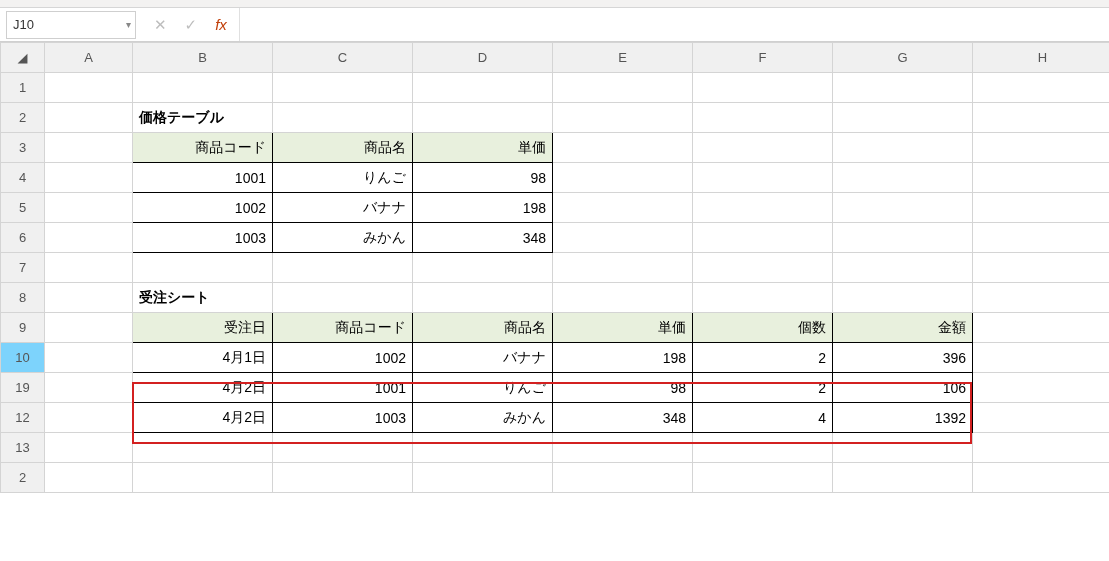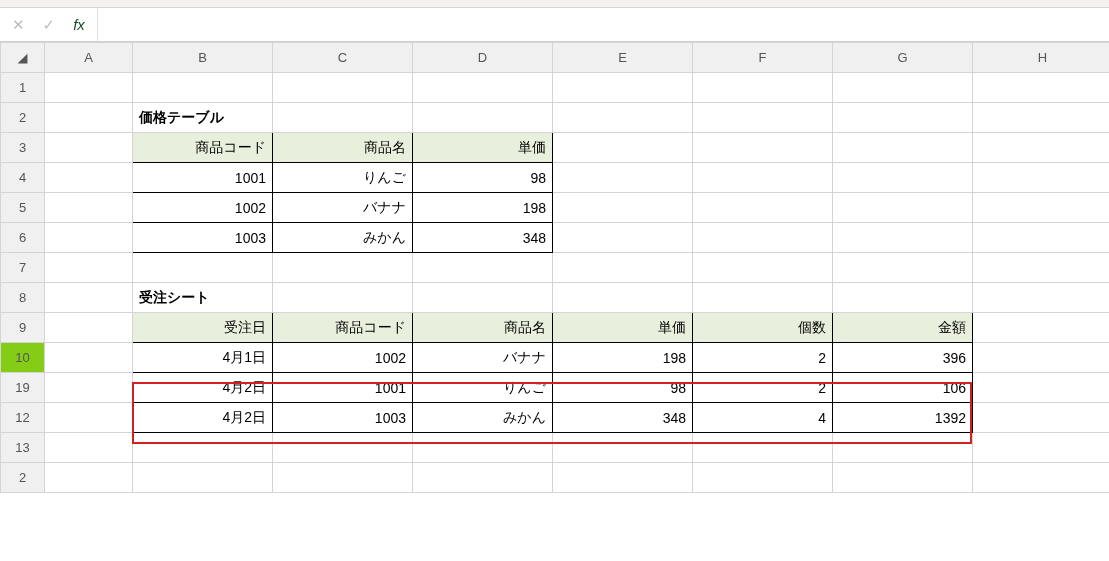--- a/index.html
+++ b/index.html
@@ -87,21 +87,21 @@
     color: #555;
     font-weight: normal;
     text-align: center;
     font-size: 13px;
   }
   .grid th.rowhdr {
     width: 44px;
     text-align: center;
   }
   .grid th.rowhdr.sel {
-    background: #84cc16;
+    background: #7dd3fc;
   }
   .colA { width: 88px; }
   .colB { width: 140px; }
   .colC { width: 140px; }
   .colD { width: 140px; }
   .colE { width: 140px; }
   .colF { width: 140px; }
   .colG { width: 140px; }
   .colH { width: 140px; }
 
@@ -124,24 +124,28 @@
     border: 2px solid #d32020;
     pointer-events: none;
   }
 </style>
 </head>
 <body>
 
 <div class="top-strip"></div>
 
 <div class="formula-bar">
+  <div class="name-box">
+    <span>J10</span>
+    <span class="dd">▾</span>
+  </div>
   <div class="fb-icons">
     <span>✕</span>
     <span>✓</span>
-    <span style="font-style:italic;color:#14532d;">fx</span>
+    <span style="font-style:italic;color:#c2410c;">fx</span>
   </div>
   <div class="formula-input">
     <span></span>
   </div>
 </div>
 
 <div class="grid-wrap">
 <table class="grid">
   <colgroup>
     <col style="width:44px">

